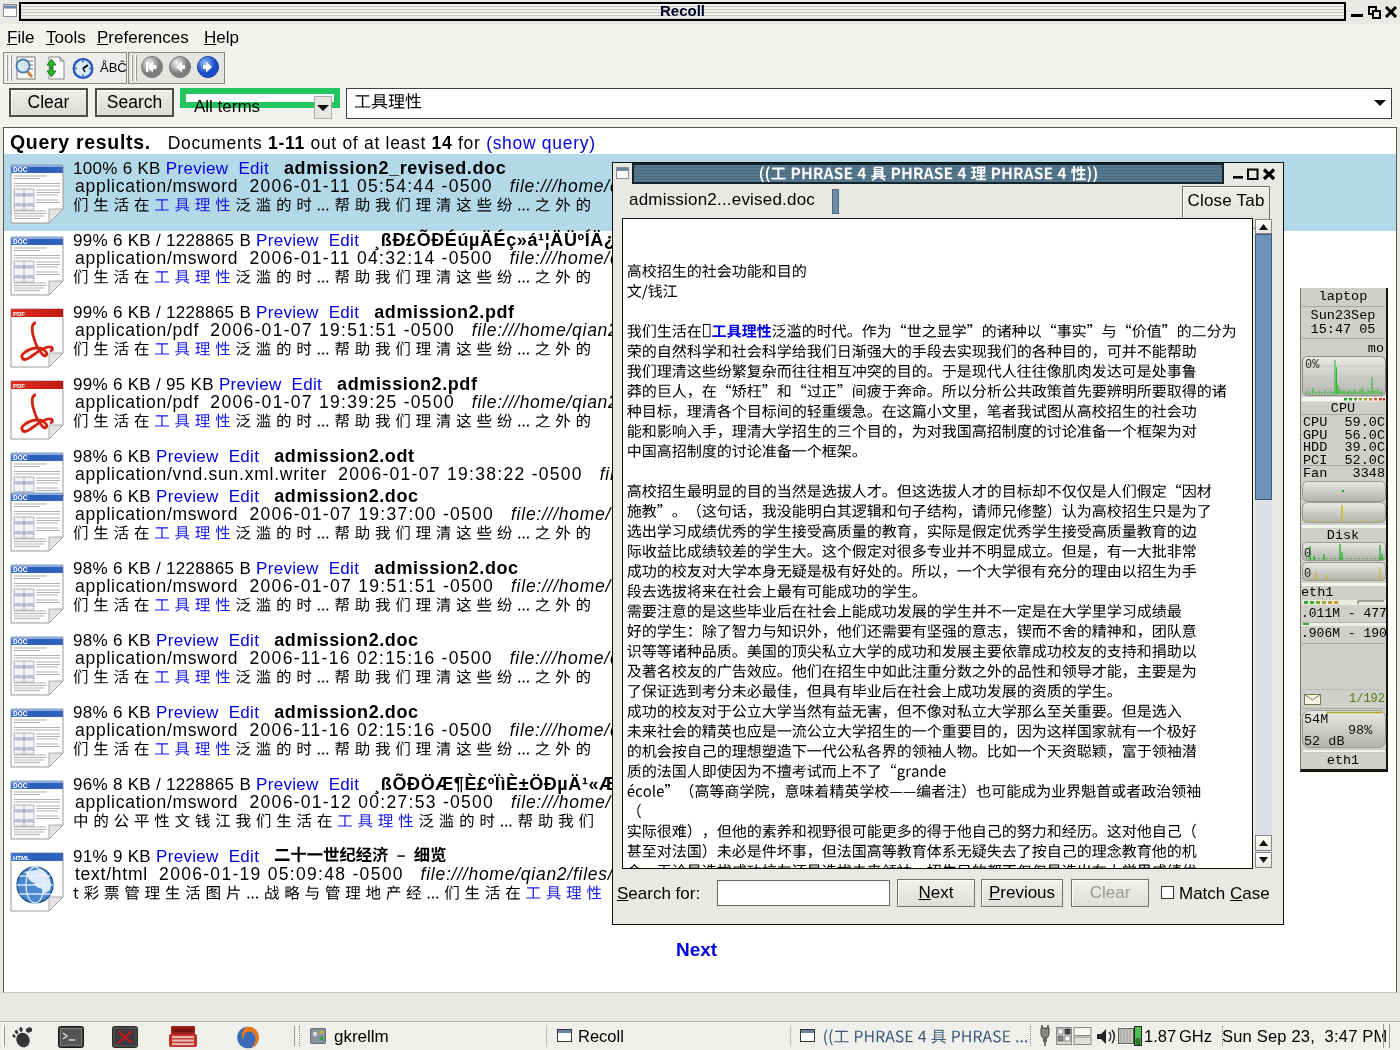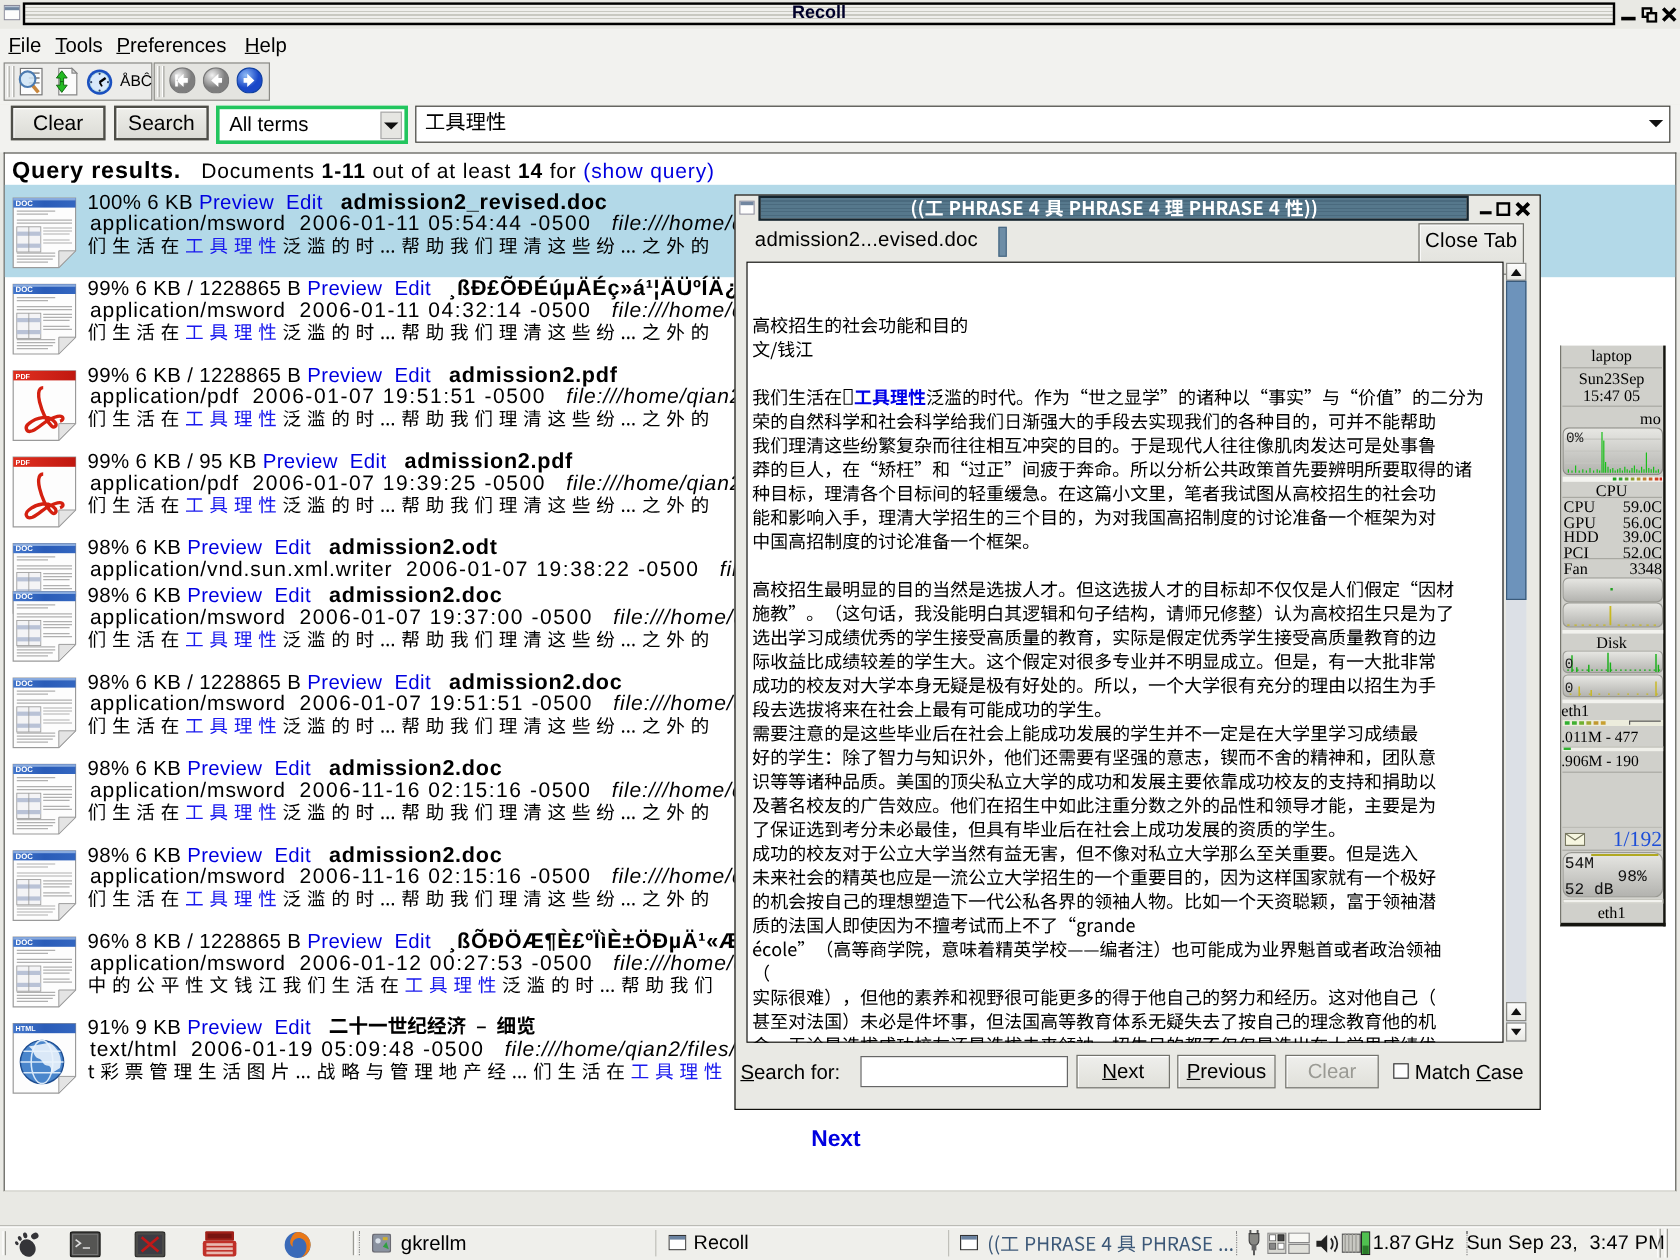--- a/index.html
+++ b/index.html
@@ -3,21 +3,21 @@
 *{margin:0;padding:0;box-sizing:border-box}
 html,body{width:1400px;height:1050px;overflow:hidden}
 body{font-family:"Liberation Sans",sans-serif;background:#e9e9e4;position:relative}
 .abs{position:absolute}
 svg{display:block}
 .lnk{color:#0000e0;}
 .stripebox{background:repeating-linear-gradient(180deg,#efefeb 0,#efefeb 2px,#c9c9c1 2px,#c9c9c1 3px);border:2px solid #000}
 .btn{background:linear-gradient(180deg,#efefec,#e0e0da);border:1px solid #72726c;box-shadow:inset 1px 1px 0 #fff;text-align:center;color:#000}
 .btn2{background:linear-gradient(180deg,#eeeeea,#dcdcd6);border:2px solid #4e4e48;box-shadow:inset 1px 1px 0 #fff;text-align:center;color:#000}
 .ibtn{border:1px solid #8a8a85;background:linear-gradient(180deg,#fdfdfc,#e8e8e4)}
-.mono{font-family:Liberation Serif, serif}
+.mono{font-family:Liberation Mono, monospace}
 .sep{background:#a8a8a2;height:1px}
 </style></head><body>
 <div class="abs" style="left:0;top:0;width:1400px;height:24px;background:#e9e9e4">
     <svg class="abs" style="left:3px;top:4px" width="14" height="13">
       <rect x="0.5" y="0.5" width="13" height="12" fill="#fdfdfd" stroke="#8a8a9a"></rect>
       <rect x="1" y="1" width="12" height="3.5" fill="#7186a0"></rect>
       <rect x="1" y="1" width="12" height="1" fill="#b8c4d4"></rect>
     </svg>
     <div class="abs stripebox" style="left:19px;top:2px;width:1327px;height:19px"></div>
     <div class="abs" style="left:19px;top:2px;width:1327px;height:17px;text-align:center;font-weight:bold;font-size:15px;line-height:17px;color:#00002a">Recoll</div>
@@ -100,21 +100,21 @@
           <stop offset="100%" stop-color="#1a48c8"></stop>
         </radialGradient>
       </defs>
       <circle cx="11" cy="11" r="10.5" fill="url(#ng197)" stroke="#1040a0"></circle>
       <path d="M9 5.5 L15 11 L9 16.5 V13 H6 V9 H9 Z" fill="#fff"></path>
     </svg>
   </div>
 <div class="abs" style="left:0;top:87px;width:1400px;height:40px;background:#f2f2ef">
     <div class="abs btn2" style="left:9px;top:1px;width:79px;height:29px;font-size:17.5px;line-height:25px">Clear</div>
     <div class="abs btn2" style="left:95px;top:1px;width:79px;height:29px;font-size:17.5px;line-height:25px">Search</div>
-    <div class="abs" style="left:180px;top:1px;width:160px;height:32px;background:#fff;border:3px solid #22c55e">
+    <div class="abs" style="left:180px;top:1px;width:160px;height:20px;background:#fff;border:6px solid #22c55e">
       <span class="abs" style="left:8px;top:3px;font-size:17px">All terms</span>
       <div class="abs" style="right:2px;top:2px;width:18px;height:23px;background:#e6e6e2;border:1px solid #aaa"></div>
       <svg class="abs" style="right:4px;top:10px" width="14" height="8">
         <path d="M1 1 L13 1 L7 7 Z" fill="#111"></path>
       </svg>
     </div>
     <div class="abs" style="left:346px;top:1px;width:1046px;height:31px;background:#fff;border:1px solid #40403a">
       <div class="abs" id="qtext" style="left:8px;top:5px"></div>
       <svg class="abs" style="right:4px;top:10px" width="14" height="8">
         <path d="M1 1 L13 1 L7 7 Z" fill="#111"></path>
@@ -1778,21 +1778,21 @@
 <div class="abs mono" style="left:1301px;top:607px;font-size:13px;color:#000;line-height:14px">.011M - 477</div>
 <div class="abs" style="left:1302px;top:622px;width:84px;height:4px;background:#f0f0ea;border-top:1px solid #b8b8b0"></div>
 <div class="abs" style="left:1303px;top:623px;width:6px;height:2px;background:#30b030"></div>
 <div class="abs mono" style="left:1301px;top:627px;font-size:13px;color:#000;line-height:14px">.906M - 190</div>
 <div class="abs sep" style="left:1302px;top:643px;width:83px"></div>
 <div class="abs sep" style="left:1302px;top:689px;width:83px;background:#bcbcb6"></div>
 <svg class="abs" style="left:1304px;top:694px" width="17" height="11">
     <rect x="0.5" y="0.5" width="16" height="10" fill="#f6f6e0" stroke="#77775f"></rect>
     <path d="M0.5 0.5 L8.5 6 L16.5 0.5" fill="none" stroke="#77775f"></path>
   </svg>
-<div class="abs mono" style="right:15px;top:692px;font-size:18px;color:#1d4ed8;line-height:14.5px">1/192</div>
+<div class="abs mono" style="right:15px;top:692px;font-size:12px;color:#4d7c0f;line-height:14.5px">1/192</div>
 <div class="abs sep" style="left:1302px;top:708px;width:83px"></div>
 <svg class="abs" style="left:1302px;top:710px" width="84" height="38">
 <rect x="0.5" y="0.5" width="83" height="37" rx="7" fill="url(#gch)" stroke="#9a9a94"></rect>
 <path d="M24 2.5 h56" stroke="#b0a820" stroke-width="1.5" fill="none"></path>
 <text x="2" y="13" font-size="13.5" font-family="Liberation Mono" fill="#111">54M</text>
 <text x="46" y="24" font-size="13.5" font-family="Liberation Mono" fill="#111">98%</text>
 <text x="2" y="35" font-size="13.5" font-family="Liberation Mono" fill="#111">52 dB</text>
   </svg>
 <div class="abs" style="left:1302px;top:749px;width:84px;height:4px;background:#f2f2ee;border:1px solid #c8c8c0"></div>
 <div class="abs mono" style="left:1300px;width:86px;text-align:center;top:754px;font-size:13.5px;color:#000;line-height:14.5px">eth1</div>

